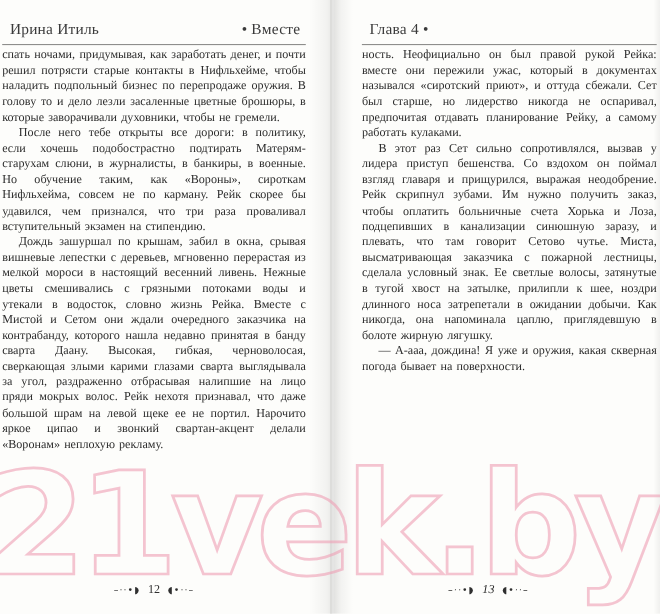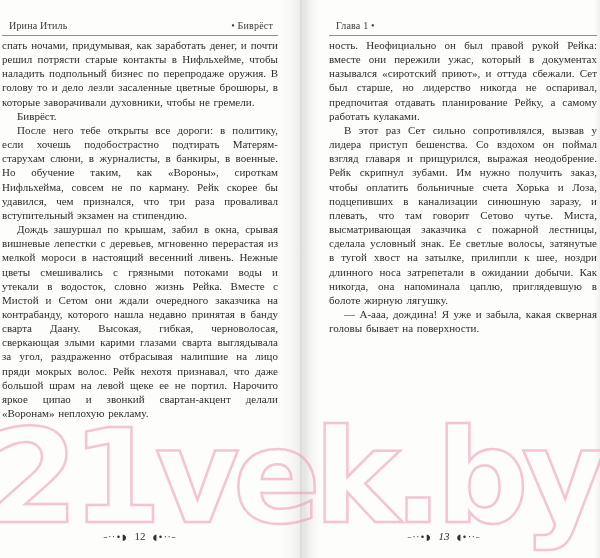--- a/index.html
+++ b/index.html
@@ -7,21 +7,21 @@
     width:600px;height:558px;overflow:hidden;position:relative;
     background:#fdfdfb;
     font-family:"Liberation Serif", serif;
   }
   .page-col{position:absolute;top:20px;z-index:3;}
   .col-left{left:2px;width:276px;}
   .col-right{left:329px;width:268px;}
 
   .running-header{
     display:flex;justify-content:space-between;align-items:baseline;
-    font-size:10px;color:#3a3a3a;padding:0 5px 4px 7px;
+    font-size:14px;color:#3a3a3a;padding:0 5px 4px 7px;
     letter-spacing:.2px;
   }
   .header-rule{border-bottom:1px solid #8e8e8c;height:0;}
 
   .body-text{margin-top:2px;color:#2d2d2d;}
   .body-text p{
     margin:0;font-size:11px;line-height:14.15px;
     text-align:justify;word-spacing:1px;
   }
   .body-text p.indent{text-indent:15px;}
@@ -59,40 +59,39 @@
   }
 </style>
 </head>
 <body>
 
 <div>
 
   <div class="page-col col-left">
     <div class="running-header">
       <span>Ирина Итиль</span>
-      <span>• Биврёст</span>
+      <span>• Вместе</span>
     </div>
     <div class="header-rule"></div>
     <div class="body-text">
       <p>спать ночами, придумывая, как заработать денег, и почти решил потрясти старые контакты в Нифльхейме, чтобы наладить подпольный бизнес по перепродаже оружия. В голову то и дело лезли засаленные цветные брошюры, в которые заворачивали духовники, чтобы не гремели.</p>
-      <p class="indent">Биврёст.</p>
       <p class="indent">После него тебе открыты все дороги: в политику, если хочешь подобострастно подтирать Матерям-старухам слюни, в журналисты, в банкиры, в военные. Но обучение таким, как «Вороны», сироткам Нифльхейма, совсем не по карману. Рейк скорее бы удавился, чем признался, что три раза проваливал вступительный экзамен на стипендию.</p>
       <p class="indent">Дождь зашуршал по крышам, забил в окна, срывая вишневые лепестки с деревьев, мгновенно перерастая из мелкой мороси в настоящий весенний ливень. Нежные цветы смешивались с грязными потоками воды и утекали в водосток, словно жизнь Рейка. Вместе с Мистой и Сетом они ждали очередного заказчика на контрабанду, которого нашла недавно принятая в банду сварта Даану. Высокая, гибкая, черноволосая, сверкающая злыми карими глазами сварта выглядывала за угол, раздраженно отбрасывая налипшие на лицо пряди мокрых волос. Рейк нехотя признавал, что даже большой шрам на левой щеке ее не портил. Нарочито яркое ципао и звонкий свартан-акцент делали «Воронам» неплохую рекламу.</p>
     </div>
   </div>
 
   <div class="page-col col-right">
     <div class="running-header">
-      <span>Глава 1 •</span>
+      <span>Глава 4 •</span>
     </div>
     <div class="header-rule"></div>
     <div class="body-text">
       <p>ность. Неофициально он был правой рукой Рейка: вместе они пережили ужас, который в документах назывался «сиротский приют», и оттуда сбежали. Сет был старше, но лидерство никогда не оспаривал, предпочитая отдавать планирование Рейку, а самому работать кулаками.</p>
       <p class="indent">В этот раз Сет сильно сопротивлялся, вызвав у лидера приступ бешенства. Со вздохом он поймал взгляд главаря и прищурился, выражая неодобрение. Рейк скрипнул зубами. Им нужно получить заказ, чтобы оплатить больничные счета Хорька и Лоза, подцепивших в канализации синюшную заразу, и плевать, что там говорит Сетово чутье. Миста, высматривающая заказчика с пожарной лестницы, сделала условный знак. Ее светлые волосы, затянутые в тугой хвост на затылке, прилипли к шее, ноздри длинного носа затрепетали в ожидании добычи. Как никогда, она напоминала цаплю, приглядевшую в болоте жирную лягушку.</p>
-      <p class="indent">— А-ааа, дождина! Я уже и забыла, какая скверная головы бывает на поверхности.</p>
+      <p class="indent">— А-ааа, дождина! Я уже и оружия, какая скверная погода бывает на поверхности.</p>
     </div>
   </div>
 
   <div class="page-footer footer-left">
     <span class="ornament">–··•◗</span><span class="page-number">12</span><span class="ornament">◖•··–</span>
   </div>
   <div class="page-footer footer-right">
     <span class="ornament">–··•◗</span><span class="page-number">13</span><span class="ornament">◖•··–</span>
   </div>
 

